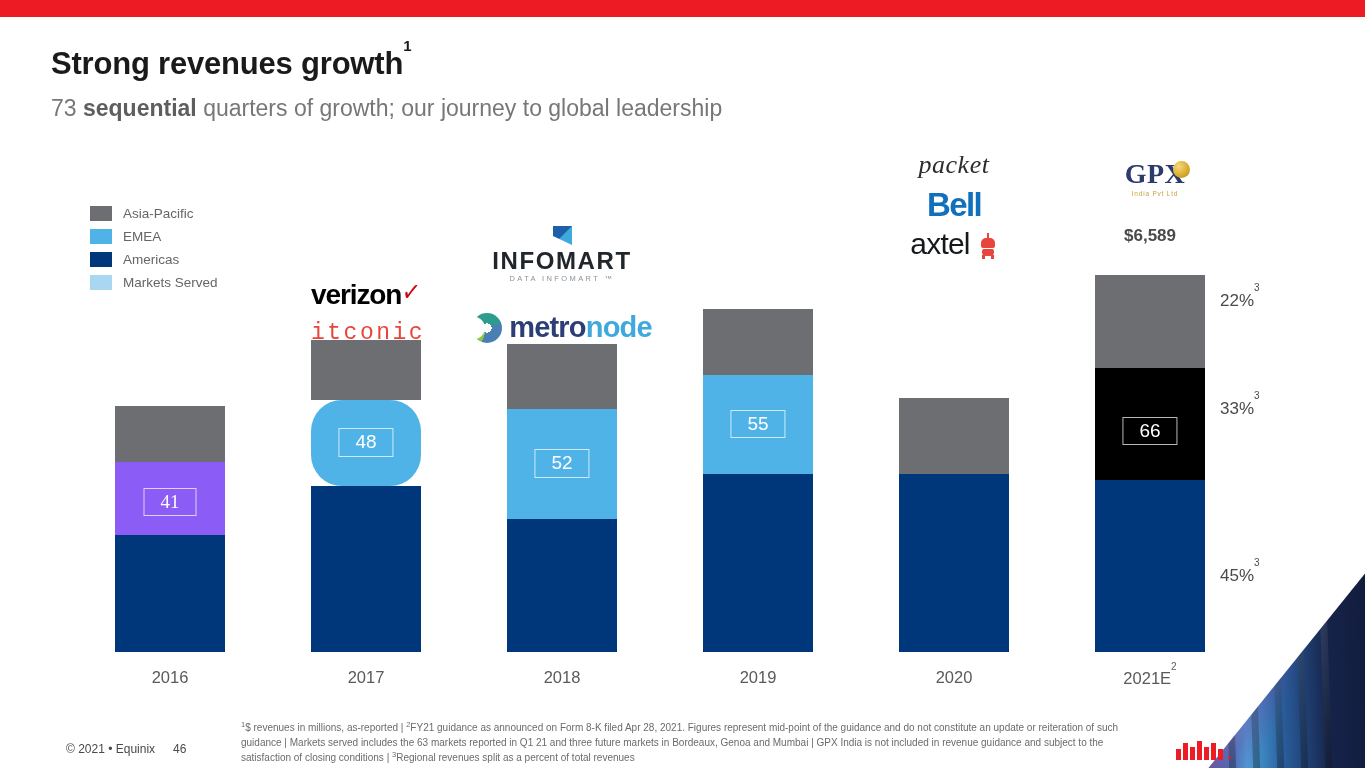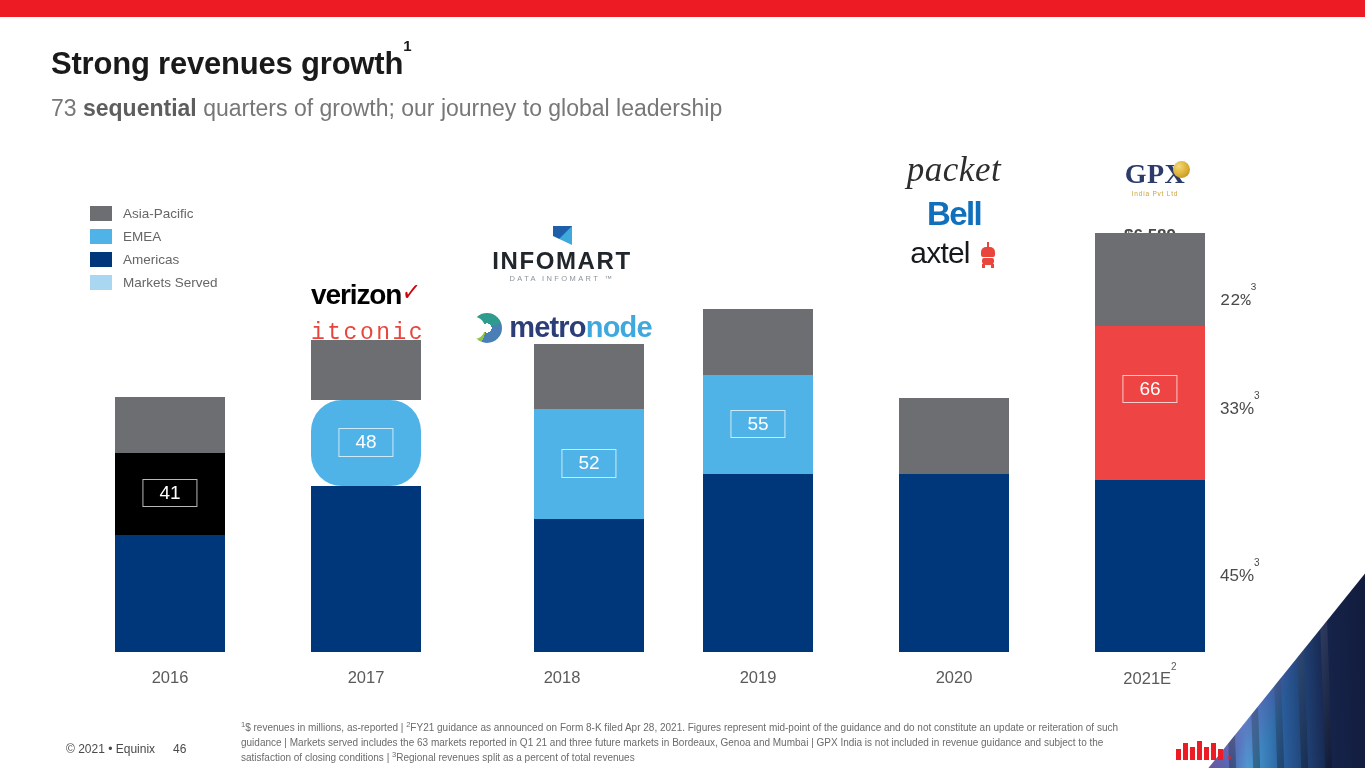--- a/index.html
+++ b/index.html
@@ -118,21 +118,21 @@
   }
   .lg-metronode .mn-mark::after {
     content: ""; position: absolute; left: 0; top: 4px;
     width: 13px; height: 22px; background: #ffffff; border-radius: 0 11px 11px 0;
   }
   .lg-metronode .mn-a { font-size: 29px; font-weight: bold; color: #2C3E77; letter-spacing: -0.8px; }
   .lg-metronode .mn-b { font-size: 29px; font-weight: bold; color: #3FA9DD; letter-spacing: -0.8px; }
 
   .lg-packet {
     font-family: "Liberation Serif", serif;
-    font-size: 35px; color: #2d2d2d; font-style: italic;
+    font-size: 26px; color: #2d2d2d; font-style: italic;
     letter-spacing: 0.5px; line-height: 1; white-space: nowrap;
   }
   .lg-bell {
     font-size: 33px; font-weight: bold; color: #1070BC;
     letter-spacing: -1.6px; line-height: 1; margin-top: 10px; white-space: nowrap;
   }
   .lg-axtel {
     display: flex; align-items: flex-end; justify-content: center;
     margin-top: 8px; line-height: 1; white-space: nowrap;
   }
@@ -247,38 +247,38 @@
       <span class="legend-swatch" style="background: rgb(169, 215, 242);"></span>
       <span class="legend-label">Markets Served</span>
     </div>
   </div>
 
 <div class="chart" id="chart">
     <div class="bar-group" style="left: 115px; width: 110px; height: 254px;">
       <div class="bar-total" style="top: 10px;">$3,612</div>
       <div class="bar-stack">
         <div class="seg" style="height: 56px; background: rgb(109, 110, 113);"></div>
-        <div class="seg" style="height: 82px; background: #000000;">
+        <div class="seg" style="height: 73px; background: #8b5cf6; font-family: Liberation Serif, serif;">
           <div class="markets-badge" style="top: 25.5px;">41</div>
         </div>
         <div class="seg" style="height: 117px; background: rgb(0, 55, 122);"></div>
       </div>
     </div>
     <div class="x-label" style="left: 115px; width: 110px; top: 668px;"><span>2016</span></div>
     <div class="bar-group" style="left: 311px; width: 110px; height: 312px;">
       <div class="bar-stack">
         <div class="seg" style="height: 60px; background: rgb(109, 110, 113);"></div>
         <div class="seg" style="height: 86px; background: rgb(79, 179, 232); border-radius: 31px;">
           <div class="markets-badge" style="top: 28px;">48</div>
         </div>
         <div class="seg" style="height: 166px; background: rgb(0, 55, 122);"></div>
       </div>
     </div>
     <div class="x-label" style="left: 311px; width: 110px; top: 668px;"><span>2017</span></div>
-    <div class="bar-group" style="left: 534px; width: 110px; height: 268px;">
+    <div class="bar-group" style="left: 507px; width: 110px; height: 268px;">
       <div class="bar-stack">
         <div class="seg" style="height: 65px; background: rgb(109, 110, 113);"></div>
         <div class="seg" style="height: 110px; background: rgb(79, 179, 232);">
           <div class="markets-badge" style="top: 40px;">52</div>
         </div>
         <div class="seg" style="height: 133px; background: rgb(0, 55, 122);"></div>
       </div>
     </div>
     <div class="x-label" style="left: 507px; width: 110px; top: 668px;"><span>2018</span></div>
     <div class="bar-group" style="left: 703px; width: 110px; height: 343px;">
@@ -295,28 +295,28 @@
       <div class="bar-stack">
         <div class="seg" style="height: 76px; background: rgb(109, 110, 113);"></div>
         <div class="seg" style="height: 178px; background: rgb(0, 55, 122);"></div>
       </div>
     </div>
     <div class="x-label" style="left: 899px; width: 110px; top: 668px;"><span>2020</span></div>
     <div class="bar-group" style="left: 1095px; width: 110px; height: 392px;">
       <div class="bar-total" style="top: -34px;">$6,589</div>
       <div class="bar-stack">
         <div class="seg" style="height: 93px; background: rgb(109, 110, 113);"></div>
-        <div class="seg" style="height: 154px; background: #ef4444;">
+        <div class="seg" style="height: 112px; background: #000000;">
           <div class="markets-badge" style="top: 48.5px;">66</div>
         </div>
         <div class="seg" style="height: 172px; background: rgb(0, 55, 122);"></div>
       </div>
     </div>
     <div class="x-label" style="left: 1095px; width: 110px; top: 668px;"><span>2021E</span><sup>2</sup></div>
-    <div class="pct" style="left: 1220px; top: 290px; font-family: Liberation Mono, monospace;"><span>22%</span><sup>3</sup></div>
+    <div class="pct" style="left: 1220px; top: 290px;"><span>22%</span><sup>3</sup></div>
     <div class="pct" style="left: 1220px; top: 398px;"><span>33%</span><sup>3</sup></div>
     <div class="pct" style="left: 1220px; top: 565px;"><span>45%</span><sup>3</sup></div>
   </div>
 
 <div class="logo-block" style="left:311px; width:110px; top:281px;">
   <div class="lg-verizon">
     <span>verizon</span><span class="vz-check">✓</span>
   </div>
   <div class="lg-itconic">itconic</div>
 </div>

